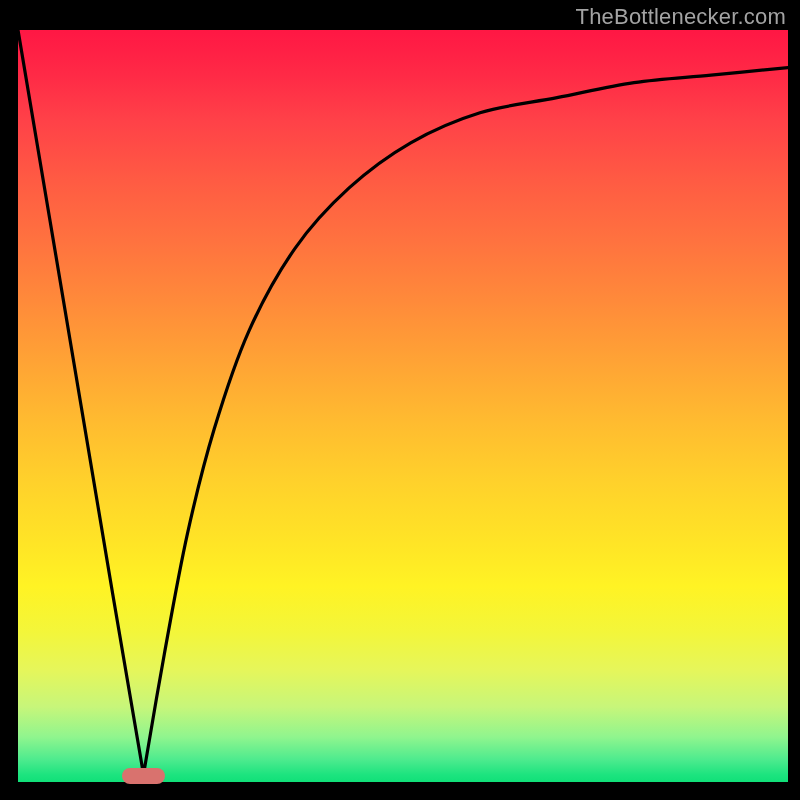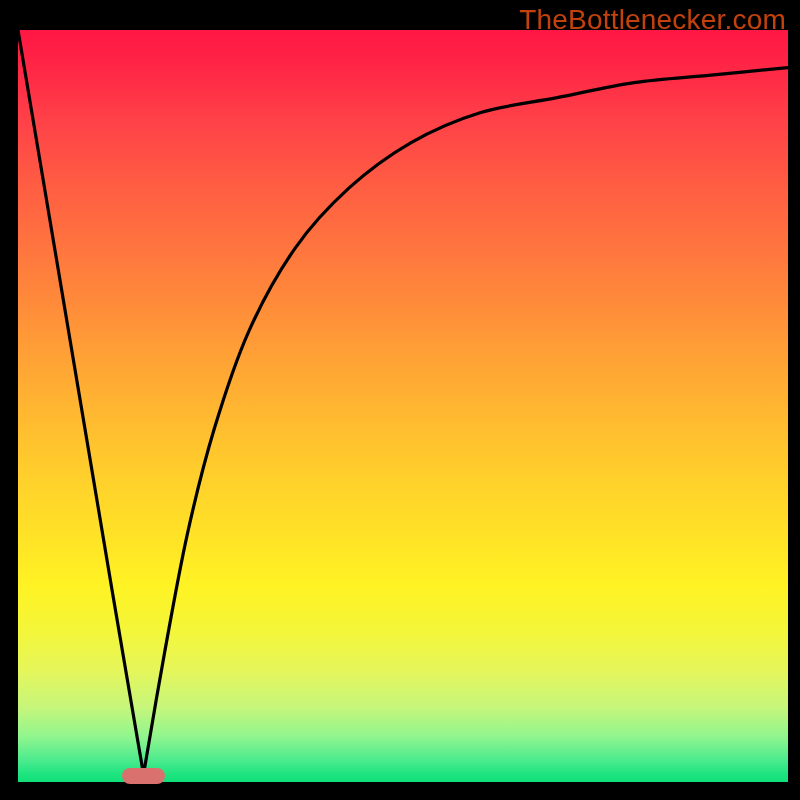--- a/index.html
+++ b/index.html
@@ -8,22 +8,22 @@
     width: 800px;
     height: 800px;
     background: #000;
     position: relative;
     font-family: Arial, Helvetica, sans-serif;
   }
   .attribution {
     position: absolute;
     top: 4px;
     right: 14px;
-    font-size: 28px;
-    color: #c2410c;
+    font-size: 22px;
+    color: #a3a3a3;
     z-index: 10;
     letter-spacing: 0.2px;
   }
   .plot-area {
     position: absolute;
     left: 18px;
     top: 30px;
     width: 770px;
     height: 752px;
     background: linear-gradient(to bottom,

